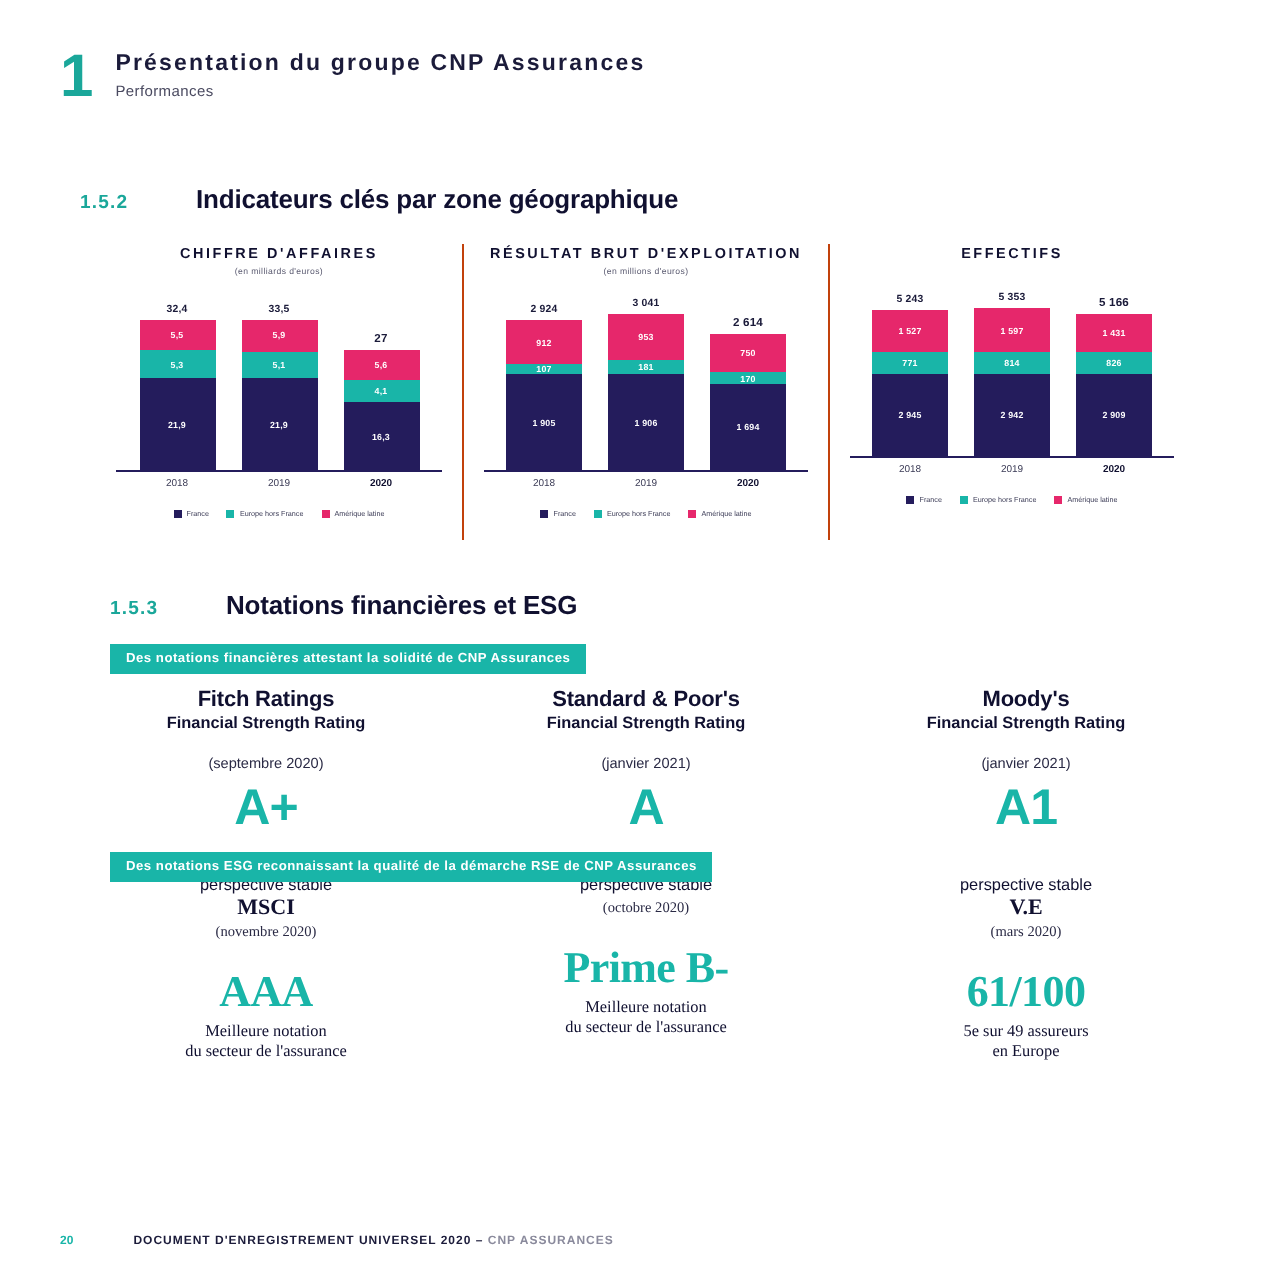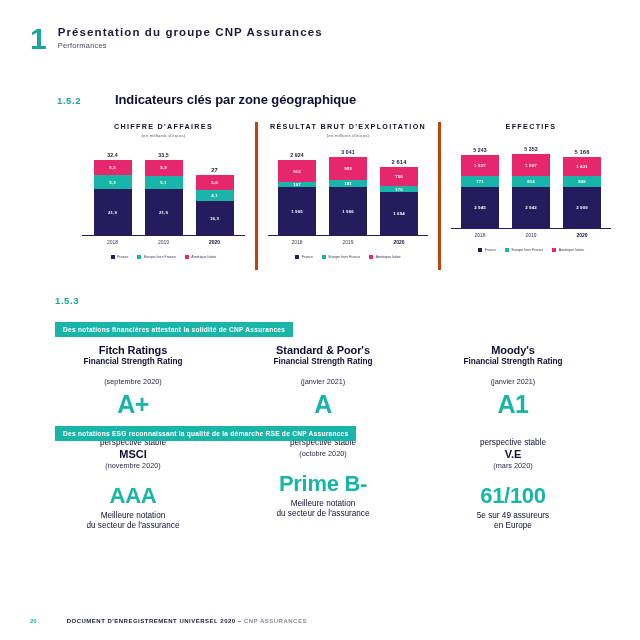--- a/index.html
+++ b/index.html
@@ -23,23 +23,23 @@
     font-size: 11.5px; font-weight: bold; letter-spacing: 1.1px; color:#1b1b3a;
   }
   .header-sub { font-size: 7.5px; color:#4a4a60; margin-top:3px; letter-spacing:0.2px;}
 
   
   .section-head { position:absolute; display:flex; align-items:baseline; }
   .sec-num { font-size:9.5px; font-weight:bold; color:#1aa79a; letter-spacing:0.6px; width:58px;}
   .sec-title { font-size:13px; font-weight:bold; color:#101030; letter-spacing:-0.1px;}
 
   
-  .charts { position:absolute; left:72px; top:122px; width:550px; height:148px; display:flex; }
+  .charts { position:absolute; left:48px; top:122px; width:550px; height:148px; display:flex; }
   .chart-block { width:183px; position:relative; padding:0 4px; }
-  .chart-block + .chart-block { border-left:3px solid #c2410c; }
+  .chart-block + .chart-block { border-left:1px solid #c2410c; }
   .chart-title {
     text-align:center; font-size:7.2px; font-weight:bold; letter-spacing:1.3px; color:#101030;
   }
   .chart-sub { text-align:center; font-size:4.3px; color:#5a5a70; margin-top:2px; letter-spacing:0.2px;}
   .plot { position:relative; height:85px; margin-top:12px; display:flex; justify-content:center; align-items:flex-end; gap:13px; }
   .bar-wrap { width:38px; display:flex; flex-direction:column; align-items:center; }
   .bar-total { font-size:5.2px; font-weight:bold; color:#1b1b3a; margin-bottom:2px; letter-spacing:0.1px;}
   .bar-total.current { font-size:5.8px; }
   .bar { width:38px; display:flex; flex-direction:column; }
   .seg { display:flex; align-items:center; justify-content:center; font-size:4.4px; font-weight:bold; color:#fff; letter-spacing:0.1px;}
@@ -65,21 +65,21 @@
   
   .ratings { position:absolute; display:flex; width:570px; left:38px; }
   .rating { flex:1; text-align:center; }
   .r-name { font-size:11px; font-weight:bold; color:#101030; letter-spacing:-0.1px;}
   .r-type { font-size:8.2px; font-weight:bold; color:#101030; margin-top:1px;}
   .r-date { font-size:7.3px; color:#2a2a45; margin-top:11px;}
   .r-grade { font-size:25px; font-weight:bold; color:#19b5a8; margin-top:6px; line-height:1; letter-spacing:-0.5px;}
   .r-note { font-size:8.2px; color:#101030; margin-top:21px; }
 
   .esg { position:absolute; display:flex; width:570px; left:38px; }
-  .esg-block { flex:1; text-align:center; }
+  .esg-block { flex:1; text-align:center;font-family:Liberation Serif, serif; }
   .e-name { font-size:11px; font-weight:bold; color:#101030; }
   .e-date { font-size:7.3px; color:#2a2a45; margin-top:1px; }
   .e-grade { font-size:22px; font-weight:bold; color:#19b5a8; margin-top:14px; line-height:1.05; letter-spacing:-0.3px;}
   .e-note { font-size:8.2px; color:#101030; margin-top:4px; line-height:1.25;}
 
   
   .footer { position:absolute; left:30px; bottom:16px; display:flex; align-items:center; gap:30px; }
   .f-page { font-size:6px; color:#19b5a8; font-weight:bold; }
   .f-text { font-size:6px; font-weight:bold; letter-spacing:0.5px; color:#1b1b3a; }
   .f-text .light { color:#8a8a9c; font-weight:bold; }
@@ -90,21 +90,21 @@
 <div class="page">
 
   <div class="header">
     <div class="chapter-num">1</div>
     <div class="header-texts">
       <div class="header-title">Présentation du groupe CNP Assurances</div>
       <div class="header-sub">Performances</div>
     </div>
   </div>
 
-  <div class="section-head" style="left:57px; top:92px;">
+  <div class="section-head" style="left:40px; top:92px;">
     <div class="sec-num">1.5.2</div>
     <div class="sec-title">Indicateurs clés par zone géographique</div>
   </div>
 
   <div class="charts">
 
     <div class="chart-block">
       <div class="chart-title">CHIFFRE D'AFFAIRES</div>
       <div class="chart-sub">(en milliards d'euros)</div>
       <div class="plot">
@@ -254,20 +254,21 @@
             <span class="swatch sw-latam"></span>
             <span>Amérique latine</span>
           </div>
       </div>
     </div>
 
   </div>
 
   <div class="section-head" style="left:55px; top:295px;">
     <div class="sec-num">1.5.3</div>
+    <div class="sec-title">Notations financières et ESG</div>
   </div>
 
   <div class="banner" style="left:55px; top:322px;">Des notations financières attestant la solidité de CNP Assurances</div>
 
   <div class="ratings" style="top:344px;">
     <div class="rating">
       <div class="r-name">Fitch Ratings</div>
       <div class="r-type">Financial Strength Rating</div>
       <div class="r-date">(septembre 2020)</div>
       <div class="r-grade">A+</div>

